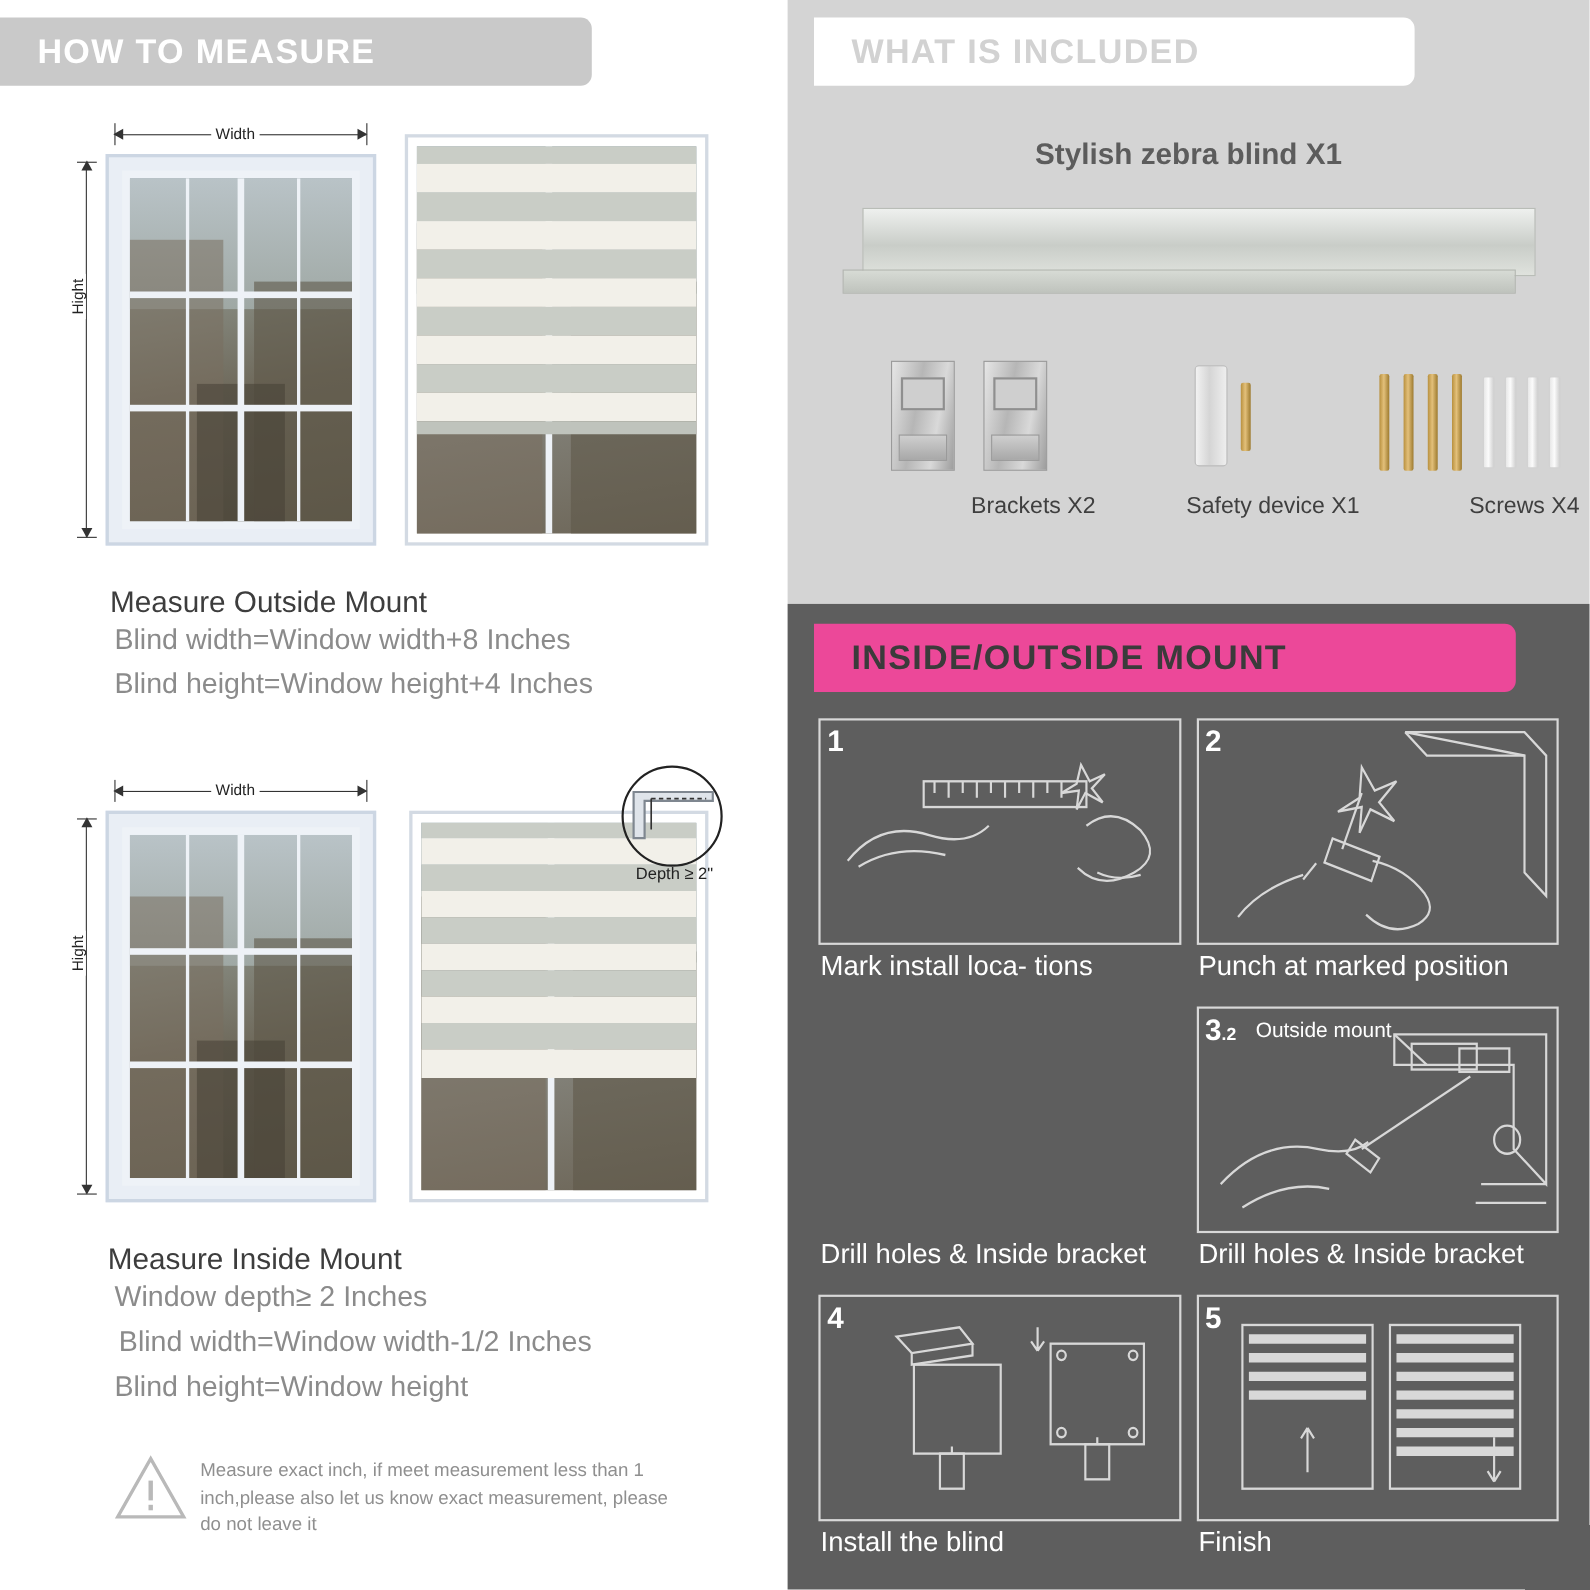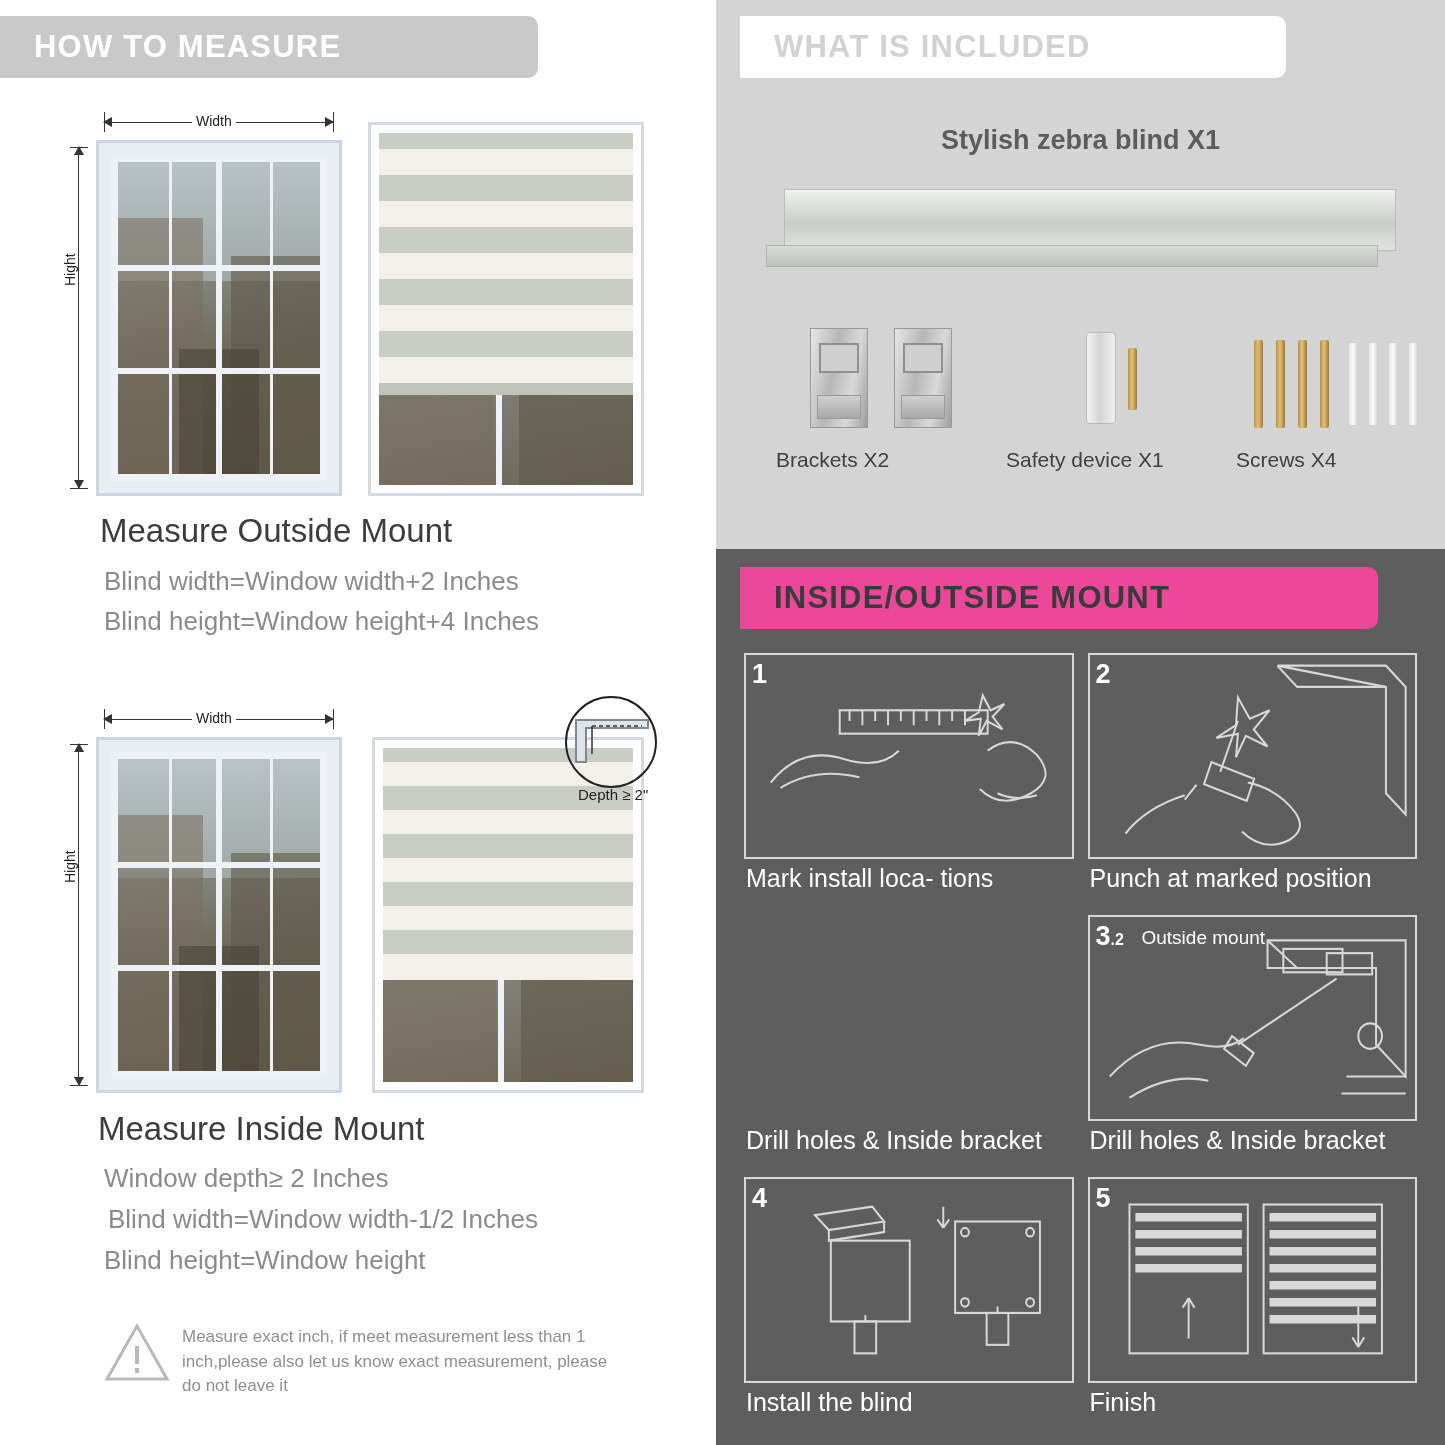--- a/index.html
+++ b/index.html
@@ -70,21 +70,21 @@
   .sky{position:absolute;left:0;right:0;top:0;height:38%;background:linear-gradient(180deg,#b9c3c7,#9fa8a4);}
   .mull-v{position:absolute;top:0;bottom:0;width:6px;background:#eef2f7;}
   .mull-h{position:absolute;left:0;right:0;height:6px;background:#eef2f7;}
 
   .blindbox{position:absolute;background:#fff;border:3px solid #d3dae3;box-sizing:border-box;overflow:hidden;}
   .blindglass{position:absolute;left:8px;right:8px;bottom:8px;top:8px;background:linear-gradient(170deg,#aab4b6,#6d6658);}
   .zebra{position:absolute;left:8px;right:8px;top:8px;overflow:hidden;}
   .zstripe{width:100%;}
 
   .capTitle{
-    position:absolute;font-size:33px;color:#3d3d3d;
+    position:absolute;font-size:27px;color:#3d3d3d;margin-top:20px;
   }
   .capLine{
     position:absolute;font-size:26px;color:#8b8b8b;
   }
   .note{
     position:absolute;font-size:17px;color:#8f8f8f;line-height:1.45;
   }
   .warnTri{position:absolute;}
 
   
@@ -107,21 +107,21 @@
     position:absolute;left:18px;top:6px;right:0;height:62px;
     background:linear-gradient(180deg,#eef0ee,#c9cdc8 55%,#dfe2dd);
     border:1px solid #b9bdb7;box-sizing:border-box;
   }
   .rail-bot{
     position:absolute;left:0;top:62px;right:18px;height:22px;
     background:linear-gradient(180deg,#d7dbd5,#bfc3bd);
     border:1px solid #b2b6b0;box-sizing:border-box;
   }
   .parts{position:absolute;top:320px;left:0;right:0;height:190px;}
-  .partcell{position:absolute;text-align:left;}
+  .partcell{position:absolute;text-align:right;}
   .partlabel{font-size:21px;color:#3f3f3f;position:absolute;width:100%;top:128px;}
 
   .bracket{
     position:absolute;width:58px;height:100px;
     background:linear-gradient(100deg,#e6e6e6,#b6b6b6 40%,#d9d9d9 70%,#9d9d9d);
     border:1px solid #9a9a9a;box-sizing:border-box;
   }
   .bracket:after{
     content:"";position:absolute;left:8px;right:8px;top:14px;height:26px;
     border:2px solid #8f8f8f;background:#cfcfcf;
@@ -239,21 +239,21 @@
           <div class="zstripe" style="height:26px;background:#c9cdc6;"></div>
           <div class="zstripe" style="height:26px;background:#f2f0e9;"></div>
           <div class="zstripe" style="height:26px;background:#c9cdc6;"></div>
           <div class="zstripe" style="height:26px;background:#f2f0e9;"></div>
           <div class="zstripe" style="height:12px;background:#bfc3bc;"></div>
         </div>
       </div>
     </div>
 
     <div class="capTitle" style="left:100px;top:512px;">Measure Outside Mount</div>
-    <div class="capLine" style="left:104px;top:566px;">Blind width=Window width+2 Inches</div>
+    <div class="capLine" style="left:104px;top:566px;">Blind width=Window width+8 Inches</div>
     <div class="capLine" style="left:104px;top:606px;">Blind height=Window height+4 Inches</div>
 
     <div>
       <div class="dimline" style="left:105px;top:719px;width:228px;height:1px;"></div>
       <div class="arrowL" style="left:103px;top:714px;"></div>
       <div class="arrowR" style="left:325px;top:714px;"></div>
       <div class="dimline" style="left:104px;top:709px;width:1px;height:20px;"></div>
       <div class="dimline" style="left:333px;top:709px;width:1px;height:20px;"></div>
       <div class="dimlabel" style="left:192px;top:710px;">Width</div>
 

